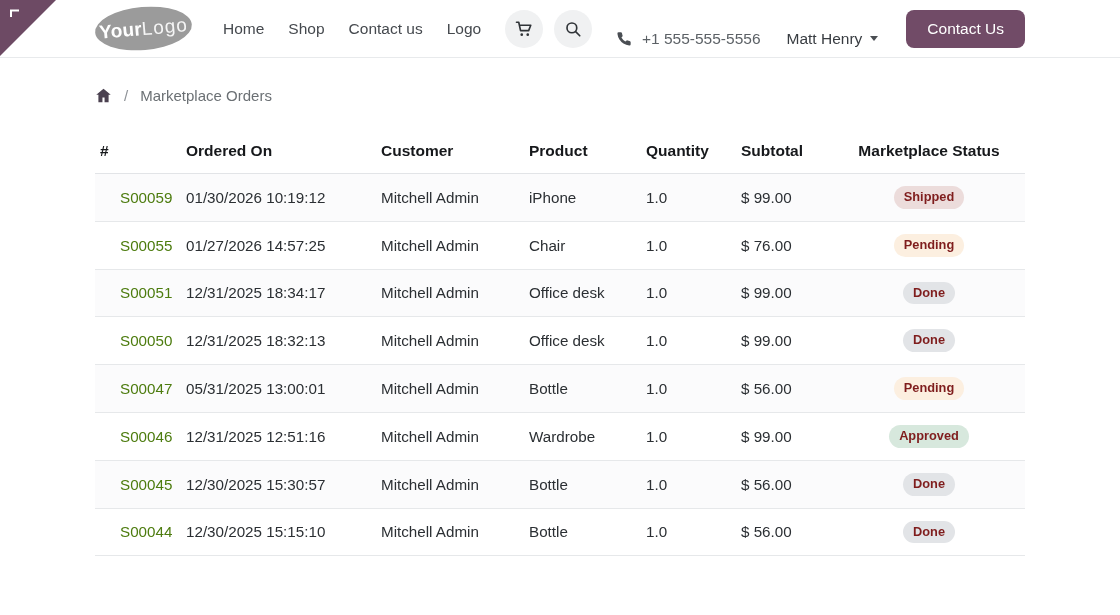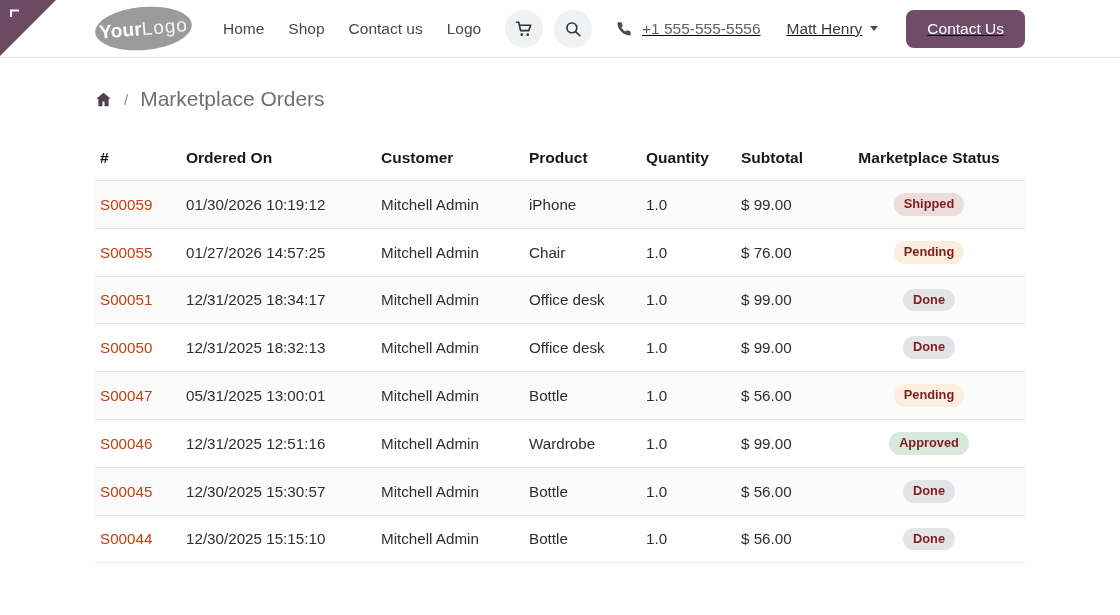--- a/index.html
+++ b/index.html
@@ -14,54 +14,54 @@
   
   .navbar { height: 58px; display: flex; align-items: center;
     padding: 0 95px; border-bottom: 1px solid #e8eaec; background: #fff; }
   .logo-blob { width: 97px; height: 43px; background: #9b9b9b; border-radius: 50%;
     transform: rotate(-5deg); display: flex; align-items: center; justify-content: center;
     flex: none; }
   .logo-blob .b1 { color: #fff; font-weight: 800; font-size: 19px; letter-spacing: .2px; }
   .logo-blob .b2 { color: #f5f5f5; font-weight: 300; font-size: 19px; letter-spacing: 1px; }
   .nav-links { display: flex; align-items: center; margin-left: 31px; gap: 24px; }
   .nav-link { font-size: 15.5px; color: #45494e; text-decoration: none; cursor: pointer; }
-  .nav-right { margin-left: auto; display: flex; align-items: center; text-decoration: underline; }
+  .nav-right { margin-left: auto; display: flex; align-items: flex-end; }
   .icon-circle { width: 38px; height: 38px; border-radius: 50%; background: #f0f1f2;
     display: flex; align-items: center; justify-content: center; cursor: pointer; }
   .icon-circle + .icon-circle { margin-left: 11px; }
   .phone-group { display: flex; align-items: center; margin-left: 24px; cursor: pointer; }
   .phone-group .num { margin-left: 10px; font-size: 15.5px; color: #5c6166; }
   .user-menu { display: flex; align-items: center; margin-left: 26px; cursor: pointer; }
   .user-menu .uname { font-size: 15.5px; color: #383c41; }
   .caret { width: 0; height: 0; border-left: 4.5px solid transparent;
     border-right: 4.5px solid transparent; border-top: 5px solid #4a4e53; margin-left: 8px; }
   .contact-btn { margin-left: 28px; background: #714B67; color: #fff; border: none;
     font-size: 15.5px; padding: 10px 21px; border-radius: 8px; cursor: pointer;
     font-family: inherit; }
 
   
   .content { width: 930px; margin: 0 auto; }
   .breadcrumb { display: flex; align-items: center; margin-top: 29px; }
   .breadcrumb .sep { color: #8d9196; margin: 0 12px; font-size: 15px; }
-  .breadcrumb .crumb-current { color: #6b7074; font-size: 21px; }
+  .breadcrumb .crumb-current { color: #6b7074; font-size: 15px; }
 
   
   table.orders { border-collapse: collapse; table-layout: fixed; width: 930px;
     margin-top: 27px; }
   .c-ref { width: 86px; } .c-date { width: 195px; } .c-cust { width: 148px; }
   .c-prod { width: 117px; } .c-qty { width: 95px; } .c-sub { width: 97px; }
   .c-status { width: 192px; }
   table.orders th { text-align: left; font-size: 15.5px; font-weight: 700; color: #16181b;
     padding: 11px 5px 13px 5px; border-bottom: 1px solid #e2e4e7; }
   table.orders th.center { text-align: center; }
   table.orders td { font-size: 15.2px; color: #2b2f33; padding: 12px 5px;
     border-bottom: 1px solid #e6e8ea; height: 45px; white-space: nowrap;
     overflow: hidden; }
   table.orders tbody tr:nth-child(odd) { background: #fbfbfc; }
-  .order-ref { color: #c2410c; text-decoration: none; cursor: pointer; }
+  .order-ref { color: #4d7c0f; text-decoration: none; cursor: pointer; margin-left: 20px; }
   .td-status { text-align: center; }
   .status-badge { display: inline-block; font-size: 12.8px; font-weight: 700;
     color: #7f1d1d; padding: 5px 10px; border-radius: 50rem; line-height: 1; text-align: right; }
 </style>
 </head>
 <body>
 
 <div class="corner-ribbon">
   <svg width="16" height="16" viewBox="0 0 16 16">
     <polyline points="4,11 4,4.5 12,4.5" fill="none" stroke="#fff" stroke-width="2"></polyline>

